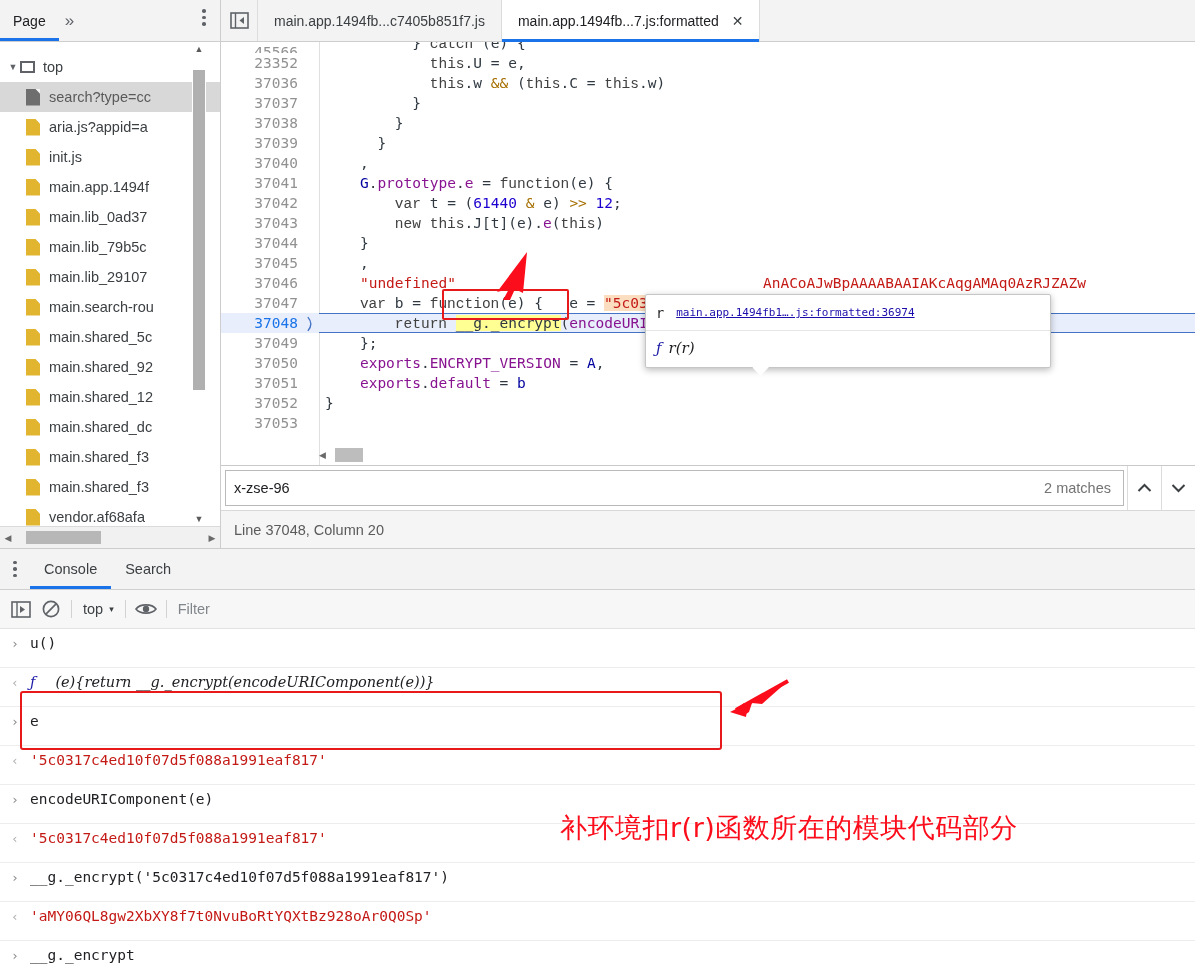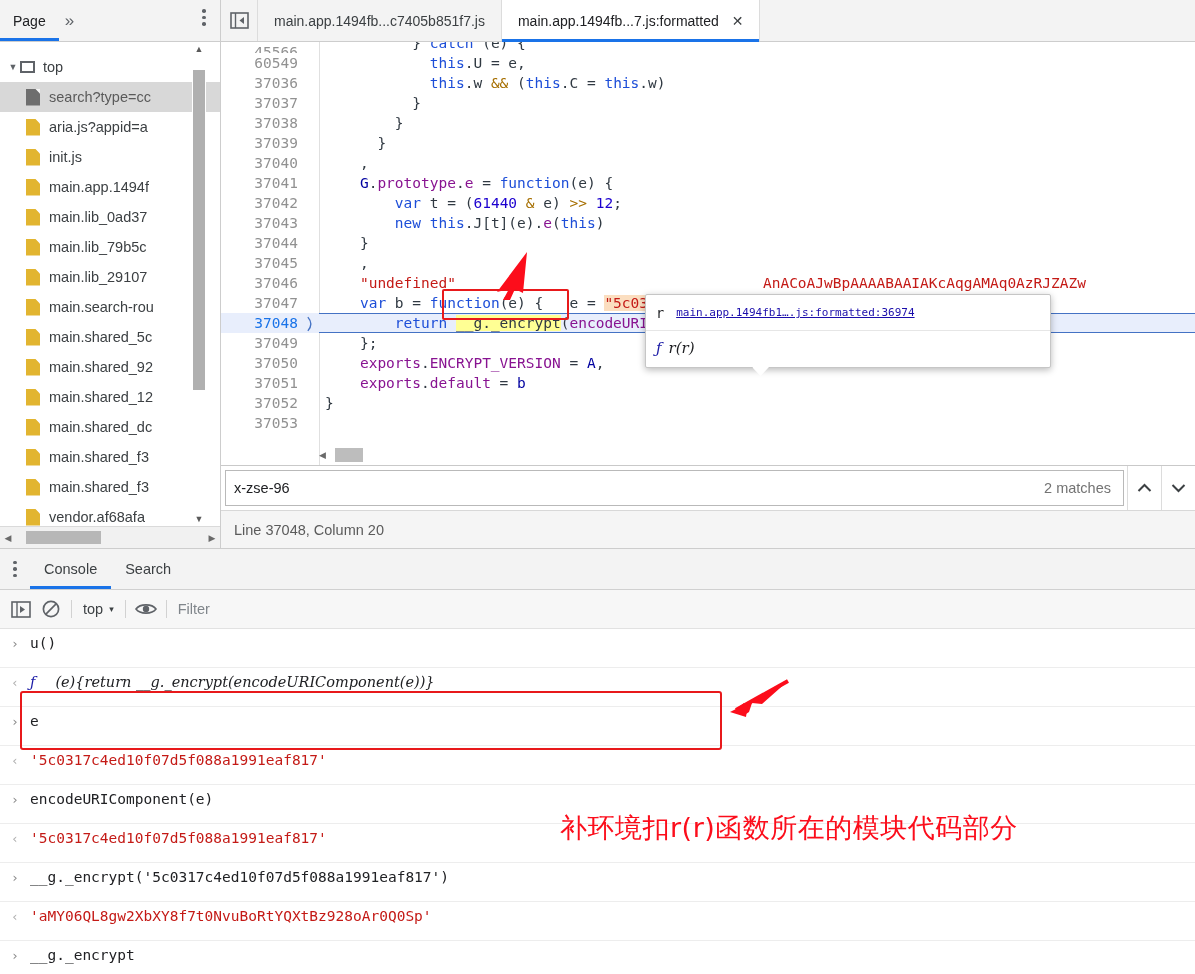--- a/index.html
+++ b/index.html
@@ -63,21 +63,21 @@
   .cl{position:relative;height:20px;white-space:pre;}
   .cl .gut{position:absolute;left:0;top:0;width:88px;text-align:right;padding-right:11px;color:#919191;box-sizing:border-box;}
   .cl .txt{position:absolute;left:104px;top:0;}
   .gutline{position:absolute;left:98px;top:0;bottom:0;width:1px;background:#e0e0e0;}
   .cl.hl{background:#e8eefc;}
   .cl.hl .gut{color:#1a73e8;}
   .hl-top{position:absolute;left:98px;right:0;height:1px;background:#4472c4;}
   .cursor-badge{position:absolute;left:88px;width:12px;height:20px;}
 
   
-  .k{color:#1d4ed8;}        
+  .k{color:#404040;font-family:Liberation Mono, monospace;}        
   .vr{color:#881391;}       
   .blu{color:#0000a0;}      
   .num{color:#1c00cf;}
   .op{color:#a66f00;}
   .str{color:#c41a16;}
   .pl{color:#303942;}
 
   .str-hl{background:#fbdec0;}
 
   
@@ -303,21 +303,21 @@
       <div class="code-wrap">
         <div class="gutline"></div>
         <div class="code">
 
           <div class="cl" style="top:0;height:11px;overflow:hidden;">
             <span class="gut">45566</span>
             <span class="txt" style="top:-9px;"><span class="pl">          } </span><span class="k">catch</span><span class="pl"> (e) {</span></span>
           </div>
 
           <div class="cl">
-            <span class="gut">60549</span>
+            <span class="gut">23352</span>
             <span class="txt"><span class="pl">            </span><span class="k">this</span><span class="pl">.U = e,</span></span>
           </div>
 
           <div class="cl">
             <span class="gut">37036</span>
             <span class="txt"><span class="pl">            </span><span class="k">this</span><span class="pl">.w </span><span class="op">&amp;&amp;</span><span class="pl"> (</span><span class="k">this</span><span class="pl">.C = </span><span class="k">this</span><span class="pl">.w)</span></span>
           </div>
 
           <div class="cl">
             <span class="gut">37037</span>

